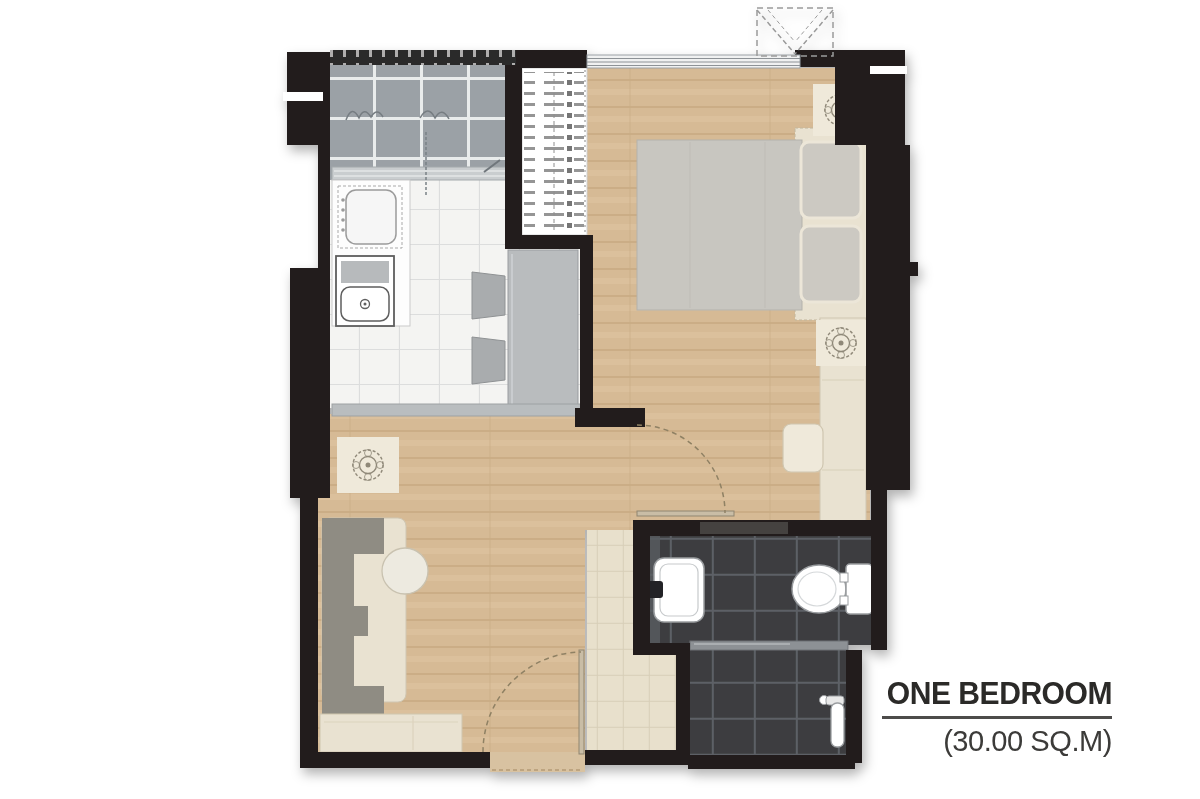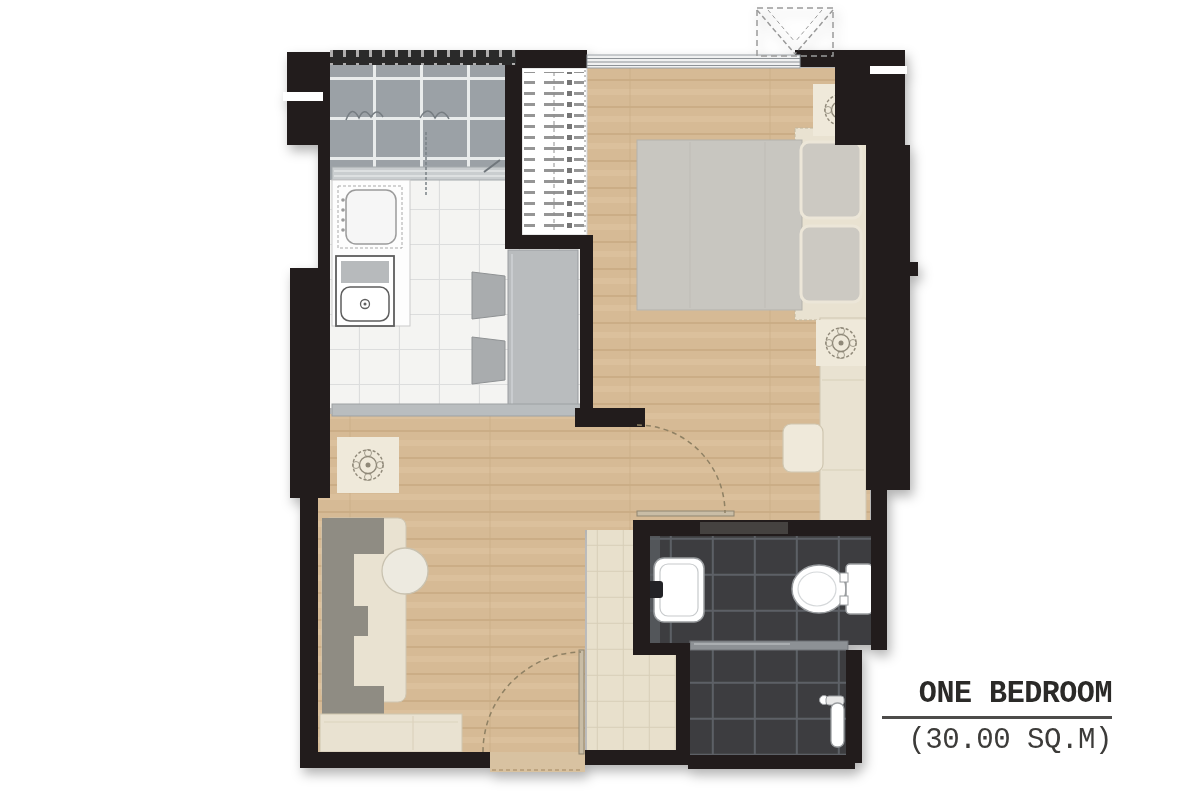--- a/index.html
+++ b/index.html
@@ -1,17 +1,17 @@
 <!DOCTYPE html>
 <html style="--wall: #211e1e; --wood-floor: #d6ba95; --wood-plank-line: #c9ab84; --kitchen-tile: #f4f4f2; --balcony-tile: #9ba1a6; --bathroom-tile: #3c3c3f; --entry-tile: #e8e0cc; --cream-furniture: #e9e2d1; --gray-furniture: #b9bcbe; --sofa-gray: #8f8c83; --duvet-gray: #c8c6c0; --fixture-white: #ffffff; --label-text: #2b2a28; --label-sub: #3c3b39; --rule: #4d4c4a;"><head>
 <meta charset="utf-8">
 <style>
   html,body{margin:0;padding:0;background:#fff;}
   #stage{position:relative;width:1200px;height:799px;background:#fff;overflow:hidden;
-         font-family:Liberation Mono, monospace;}
+         font-family:Liberation Sans, sans-serif;}
   #plan-svg{position:absolute;left:0;top:0;}
   
   .wall       {fill:var(--wall,#211e1e);}
   .wall-light {fill:#454241;}
   .cream      {fill:var(--cream-furniture,#e9e2d1);}
   .grayfurn   {fill:var(--gray-furniture,#b9bcbe);}
   .sofa-g     {fill:var(--sofa-gray,#8f8c83);}
   .duvet      {fill:var(--duvet-gray,#c8c6c0);}
   .white-fix  {fill:var(--fixture-white,#ffffff);}
   

